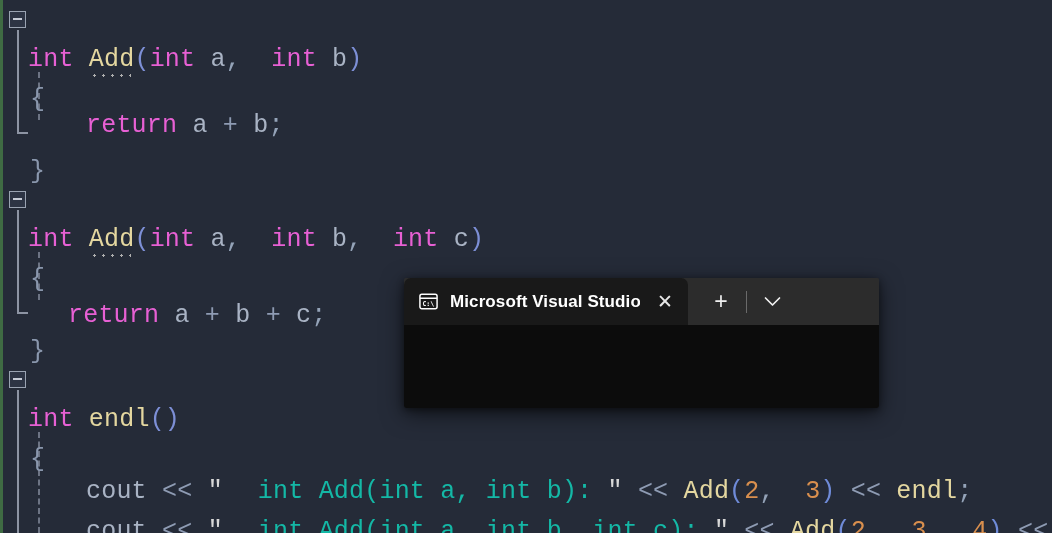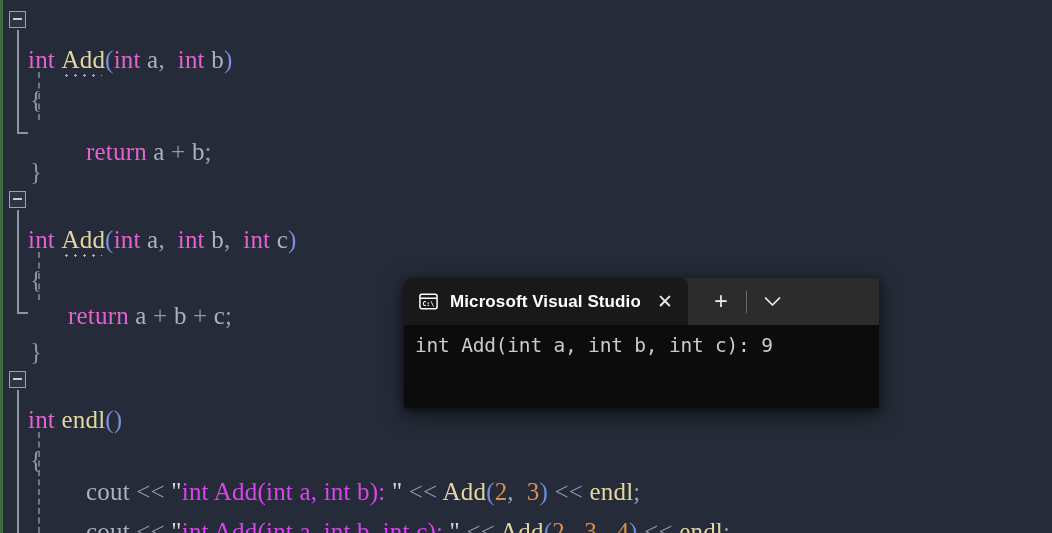--- a/index.html
+++ b/index.html
@@ -31,35 +31,35 @@
     background: #3f6b43;
   }
 
   
   .line {
     position: absolute;
     left: 0;
     height: 40px;
     line-height: 40px;
     white-space: pre;
-    font-family: Liberation Serif, serif;
+    font-family: Liberation Mono, monospace;
     font-size: 25px;
     letter-spacing: 0.2px;
   }
   .code { position: absolute; left: 28px; white-space: pre; }
 
   
   .kw      { color: #e760d4; }
   .fn      { color: #e4d7a0; }           
   .var     { color: #a9b3c4; }           
   .punc    { color: #94a3b8; }           
   .paren   { color: #7d8fd6; }
   .paren2  { color: #6f8bd8; }
   .brace   { color: #8a97ad; }
-  .str     { color: #d946ef; }           
+  .str     { color: #14b8a6; margin-left: 35px; }           
   .num     { color: #d98f4e; }           
   .qt      { color: #d8d8d8; }
   .op      { color: #8e9bb3; }
 
   
   .hint {
     position: relative;
     display: inline-block;
   }
   .hint::after {
@@ -224,21 +224,21 @@
   <div class="indent-guide" style="left:38px; top:432px; height:101px;"></div>
 
   <div class="line" style="top:0px;">
     <span class="code"><span class="kw">int</span><span class="punc"> </span><span class="hint fn">Add</span><span class="paren">(</span><span class="kw">int</span><span class="punc"> </span><span class="var">a</span><span class="punc">,</span><span class="punc">  </span><span class="kw">int</span><span class="punc"> </span><span class="var">b</span><span class="paren">)</span></span>
   </div>
 
   <div class="line" style="top:40px;">
     <span class="code" style="left:30px;"><span class="brace">{</span></span>
   </div>
 
-  <div class="line" style="top:92px;padding-left:24px;">
+  <div class="line" style="top:66px;padding-left:24px;">
     <span class="code" style="left:86px;"><span class="kw">return</span><span class="punc"> </span><span class="var">a</span><span class="punc"> </span><span class="op">+</span><span class="punc"> </span><span class="var">b</span><span class="punc">;</span></span>
   </div>
 
   <div class="line" style="top:112px;">
     <span class="code" style="left:30px;"><span class="brace">}</span></span>
   </div>
 
   <div class="line" style="top:180px;">
     <span class="code"><span class="kw">int</span><span class="punc"> </span><span class="hint fn">Add</span><span class="paren">(</span><span class="kw">int</span><span class="punc"> </span><span class="var">a</span><span class="punc">,</span><span class="punc">  </span><span class="kw">int</span><span class="punc"> </span><span class="var">b</span><span class="punc">,</span><span class="punc">  </span><span class="kw">int</span><span class="punc"> </span><span class="var">c</span><span class="paren">)</span></span>
   </div>
@@ -295,16 +295,15 @@
       <span class="tb-btn" id="dropdown-btn">
         <svg width="17" height="11" viewBox="0 0 17 11" fill="none">
           <path d="M1.5 2 L8.5 9 L15.5 2" stroke="#f0f0f0" stroke-width="1.7" stroke-linecap="round" stroke-linejoin="round"></path>
         </svg>
       </span>
     </div>
 
   </div>
 
   <div id="console-body">
-    <div class="console-line">int Add(int a, int b, int c): 9</div>
   </div>
 
 </div>
 
 </body></html>

